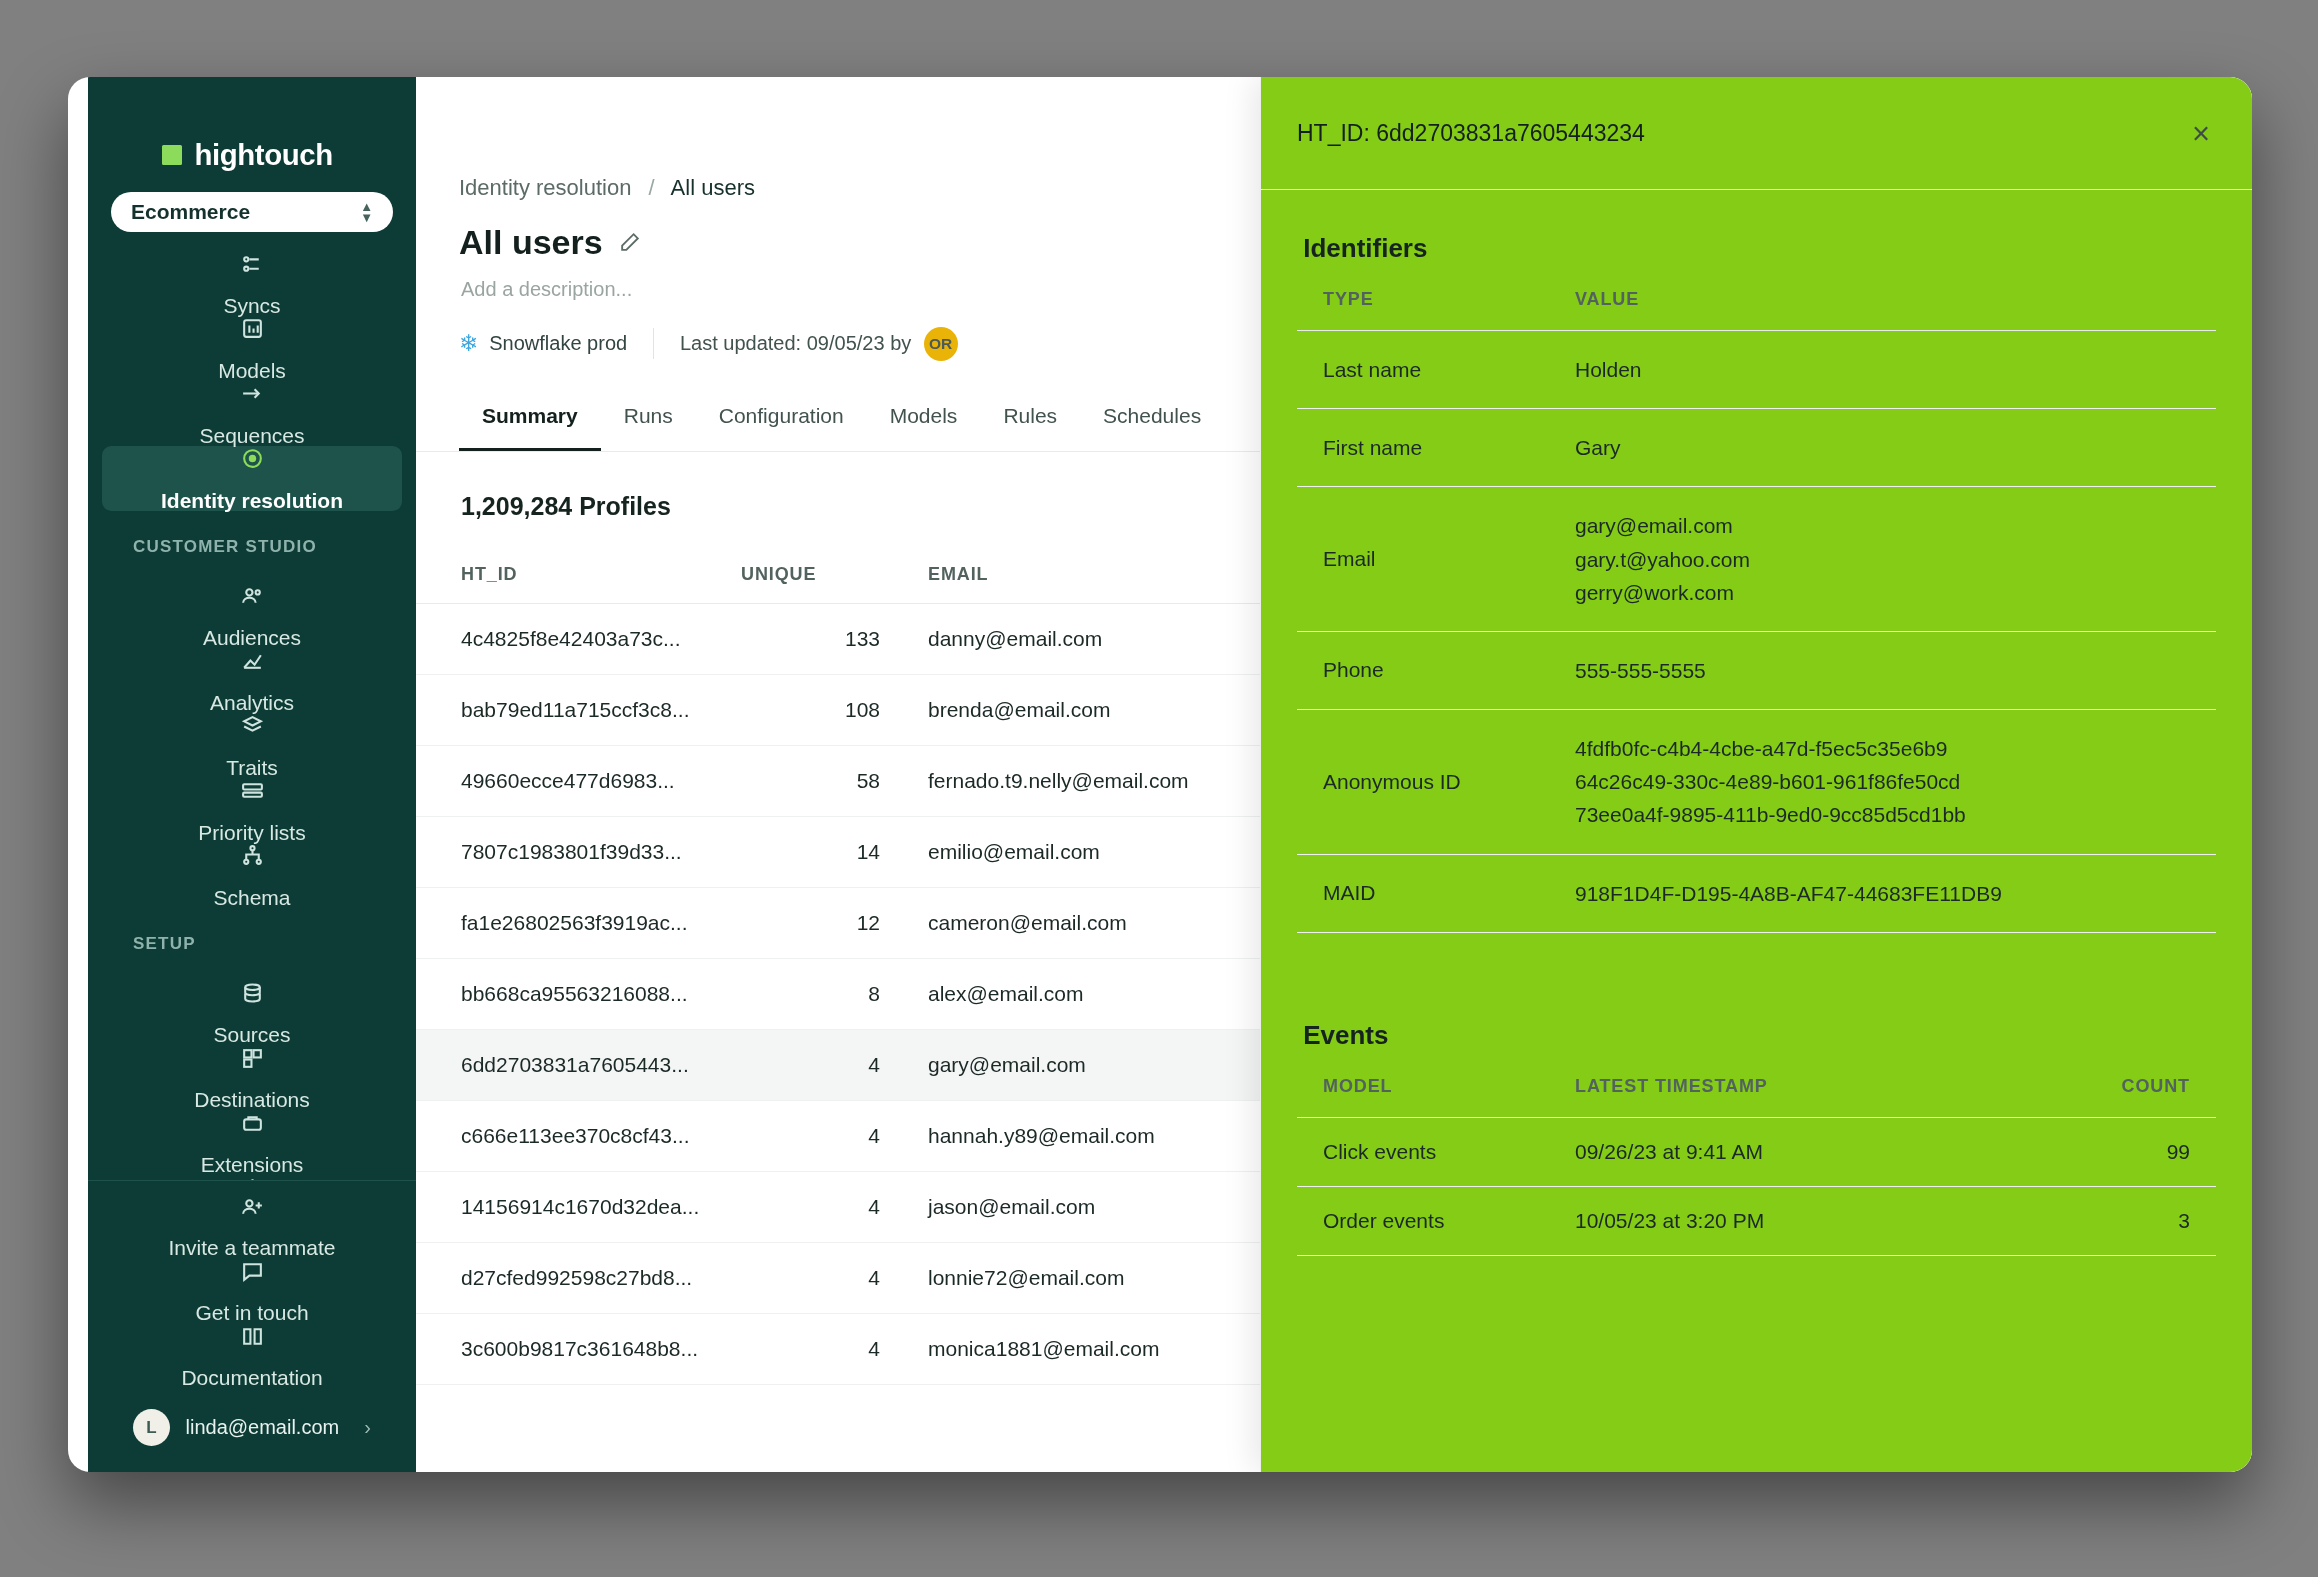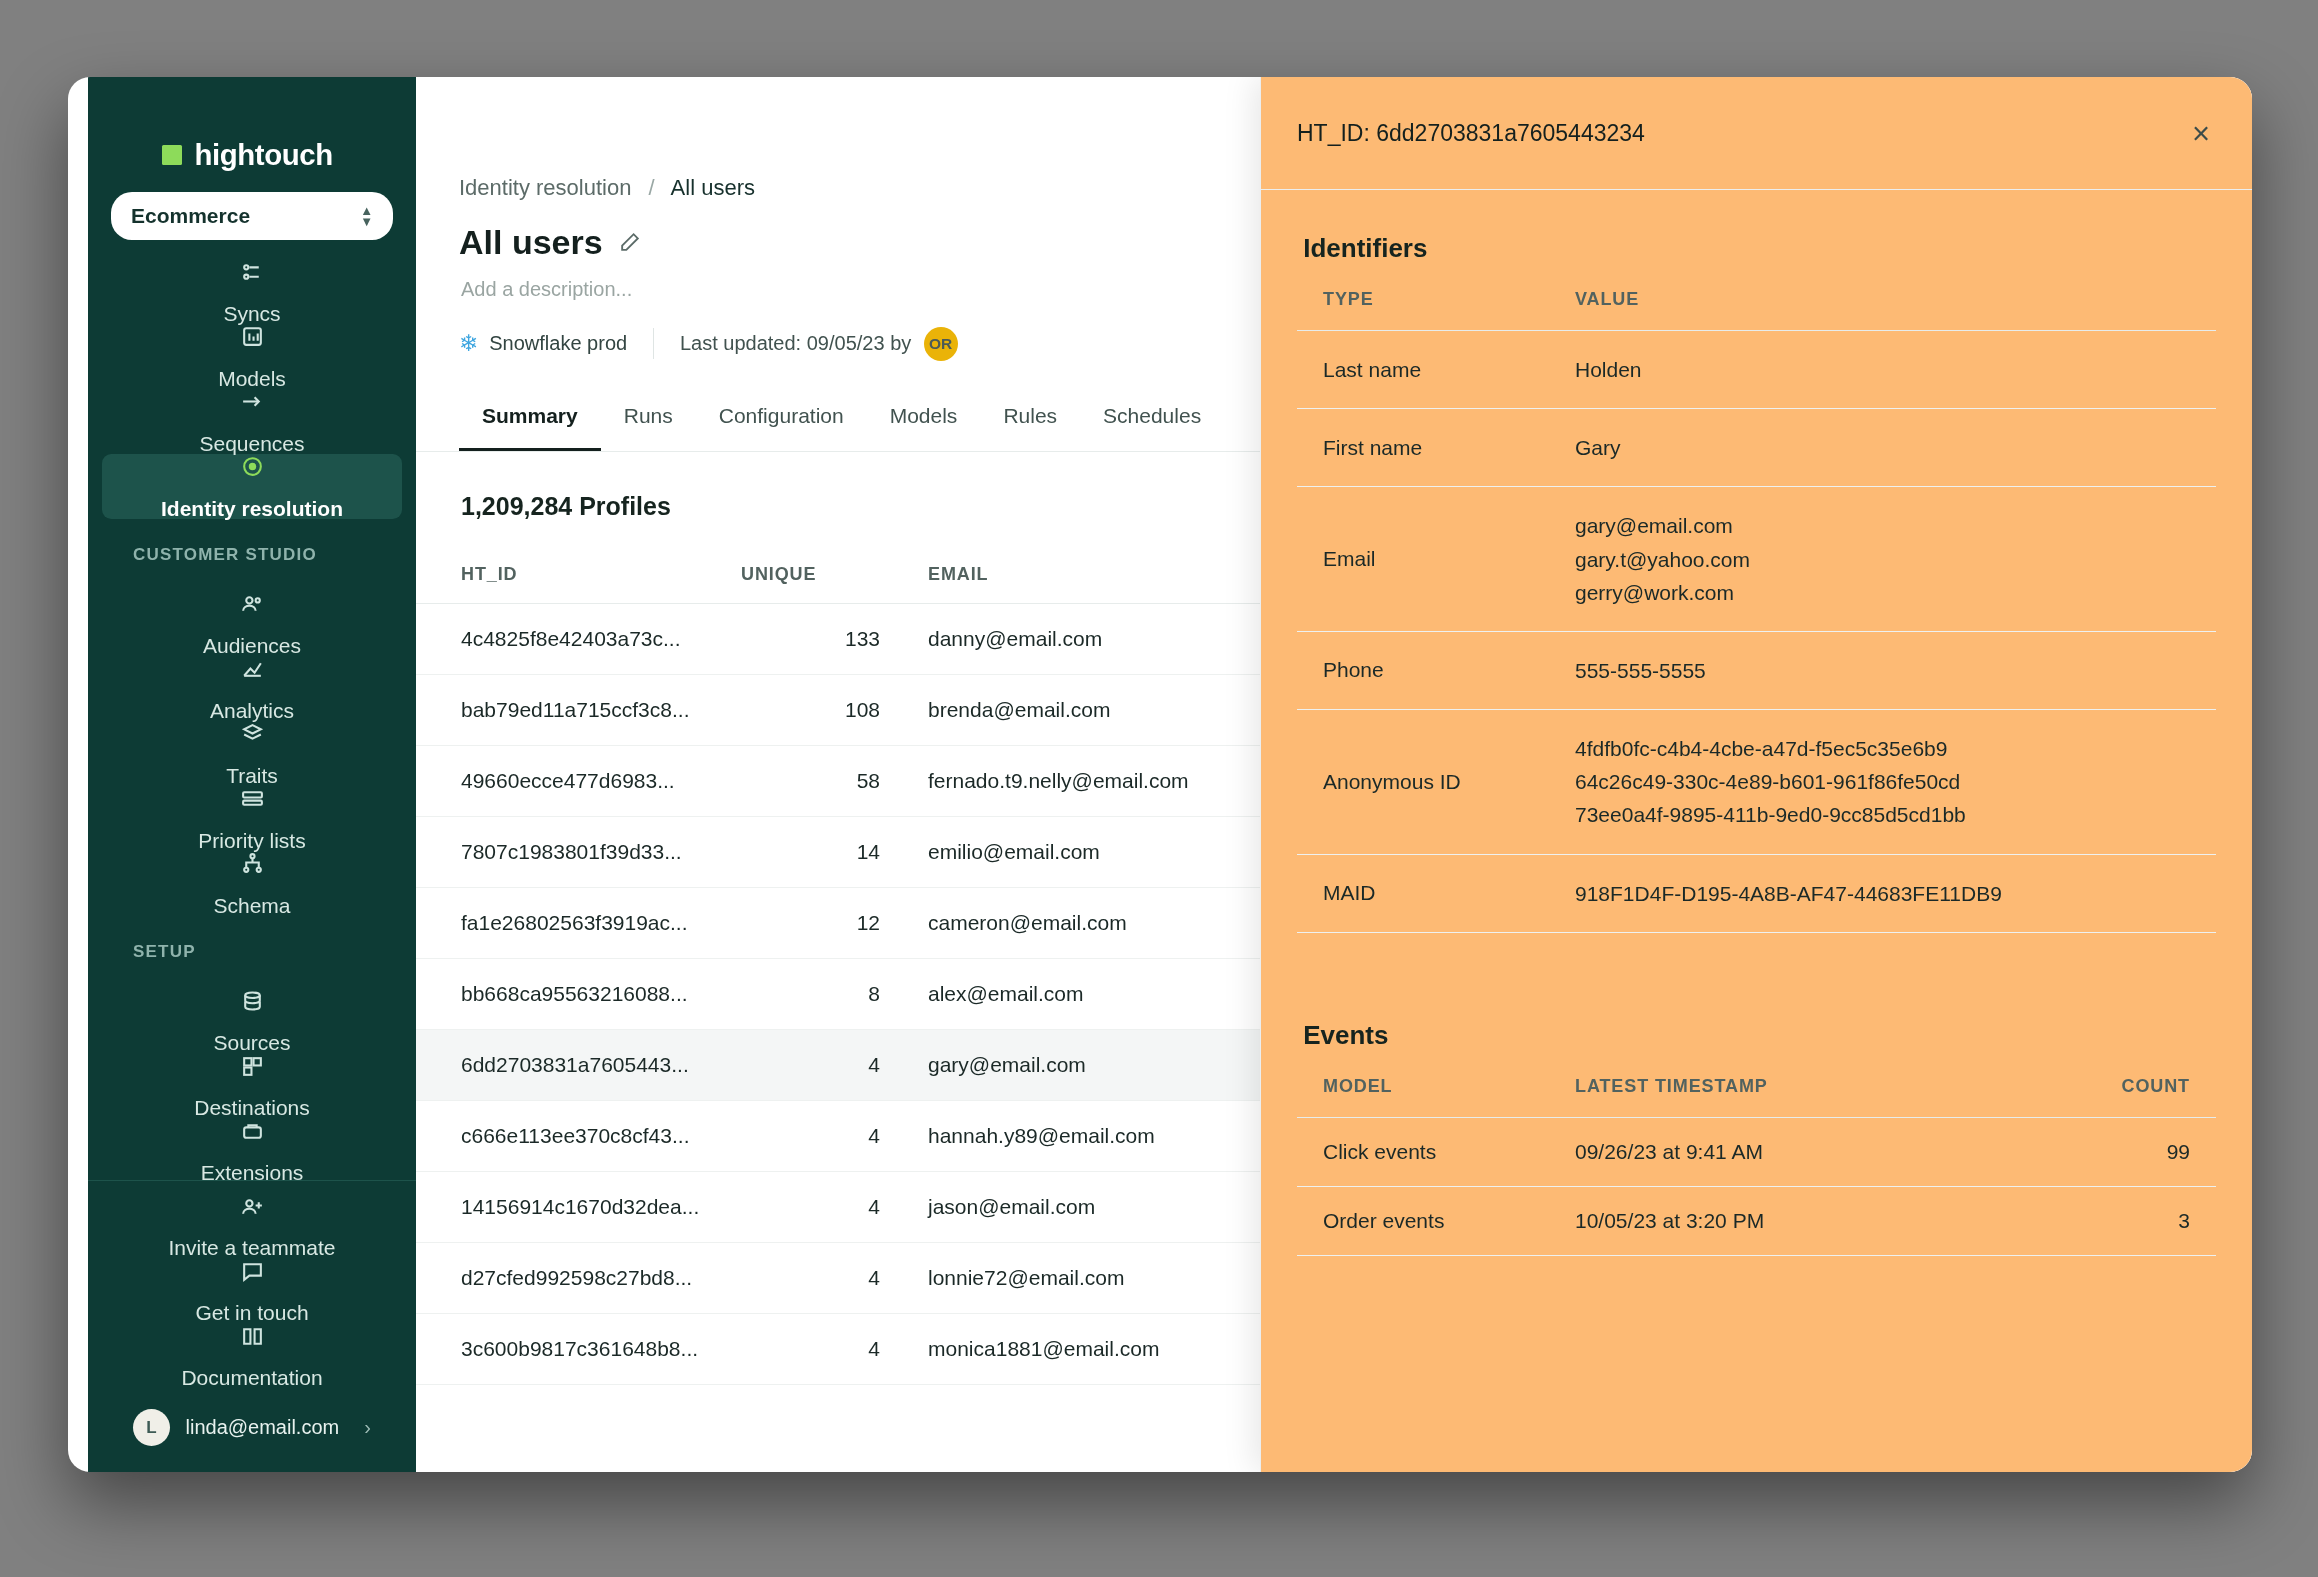--- a/index.html
+++ b/index.html
@@ -44,21 +44,21 @@
     background: #8ddb5a;
     display: block;
     border-radius: 1.5px;
   }
   .brand-text {
     font-size: 29.4px; font-weight: 700; letter-spacing: -0.4px;
     color: #ffffff;
   }
   .workspace {
     margin: 28px 23px 0 23px;
-    height: 48px;
+    height: 40px;
     background: #ffffff;
     color: #14322d;
     border-radius: 21px;
     display: flex; align-items: center;
     padding: 0 20px;
     font-size: 21px;
     font-weight: 600;
     justify-content: space-between;
   }
   .chev-stack { display: flex; flex-direction: column; gap: 3.1px; color: #47635e; font-size: 13px; line-height: 7px;}
@@ -186,21 +186,21 @@
   .col-unique { text-align: right; width: 139px; }
   .col-email { padding-left: 48px !important; }
   .col-num { text-align: right; padding-right: 31px !important; width: 93px; }
   tr.row-selected td { background: #f4f6f6; }
 
   
   .drawer {
     position: absolute;
     right: 0; top: 0; bottom: 0;
     width: 992px;
-    background: #fdba74;
+    background: #84cc16;
     box-shadow: -6.2px 0 31px rgba(0,0,0,0.10);
     border-left: 1.5px solid #eceeee;
     display: flex; flex-direction: column;
   }
   .drawer-head {
     height: 113px;
     display: flex; align-items: center;
     padding: 0 42px 0 36px;
     border-bottom: 1.5px solid #eceeee;
   }

